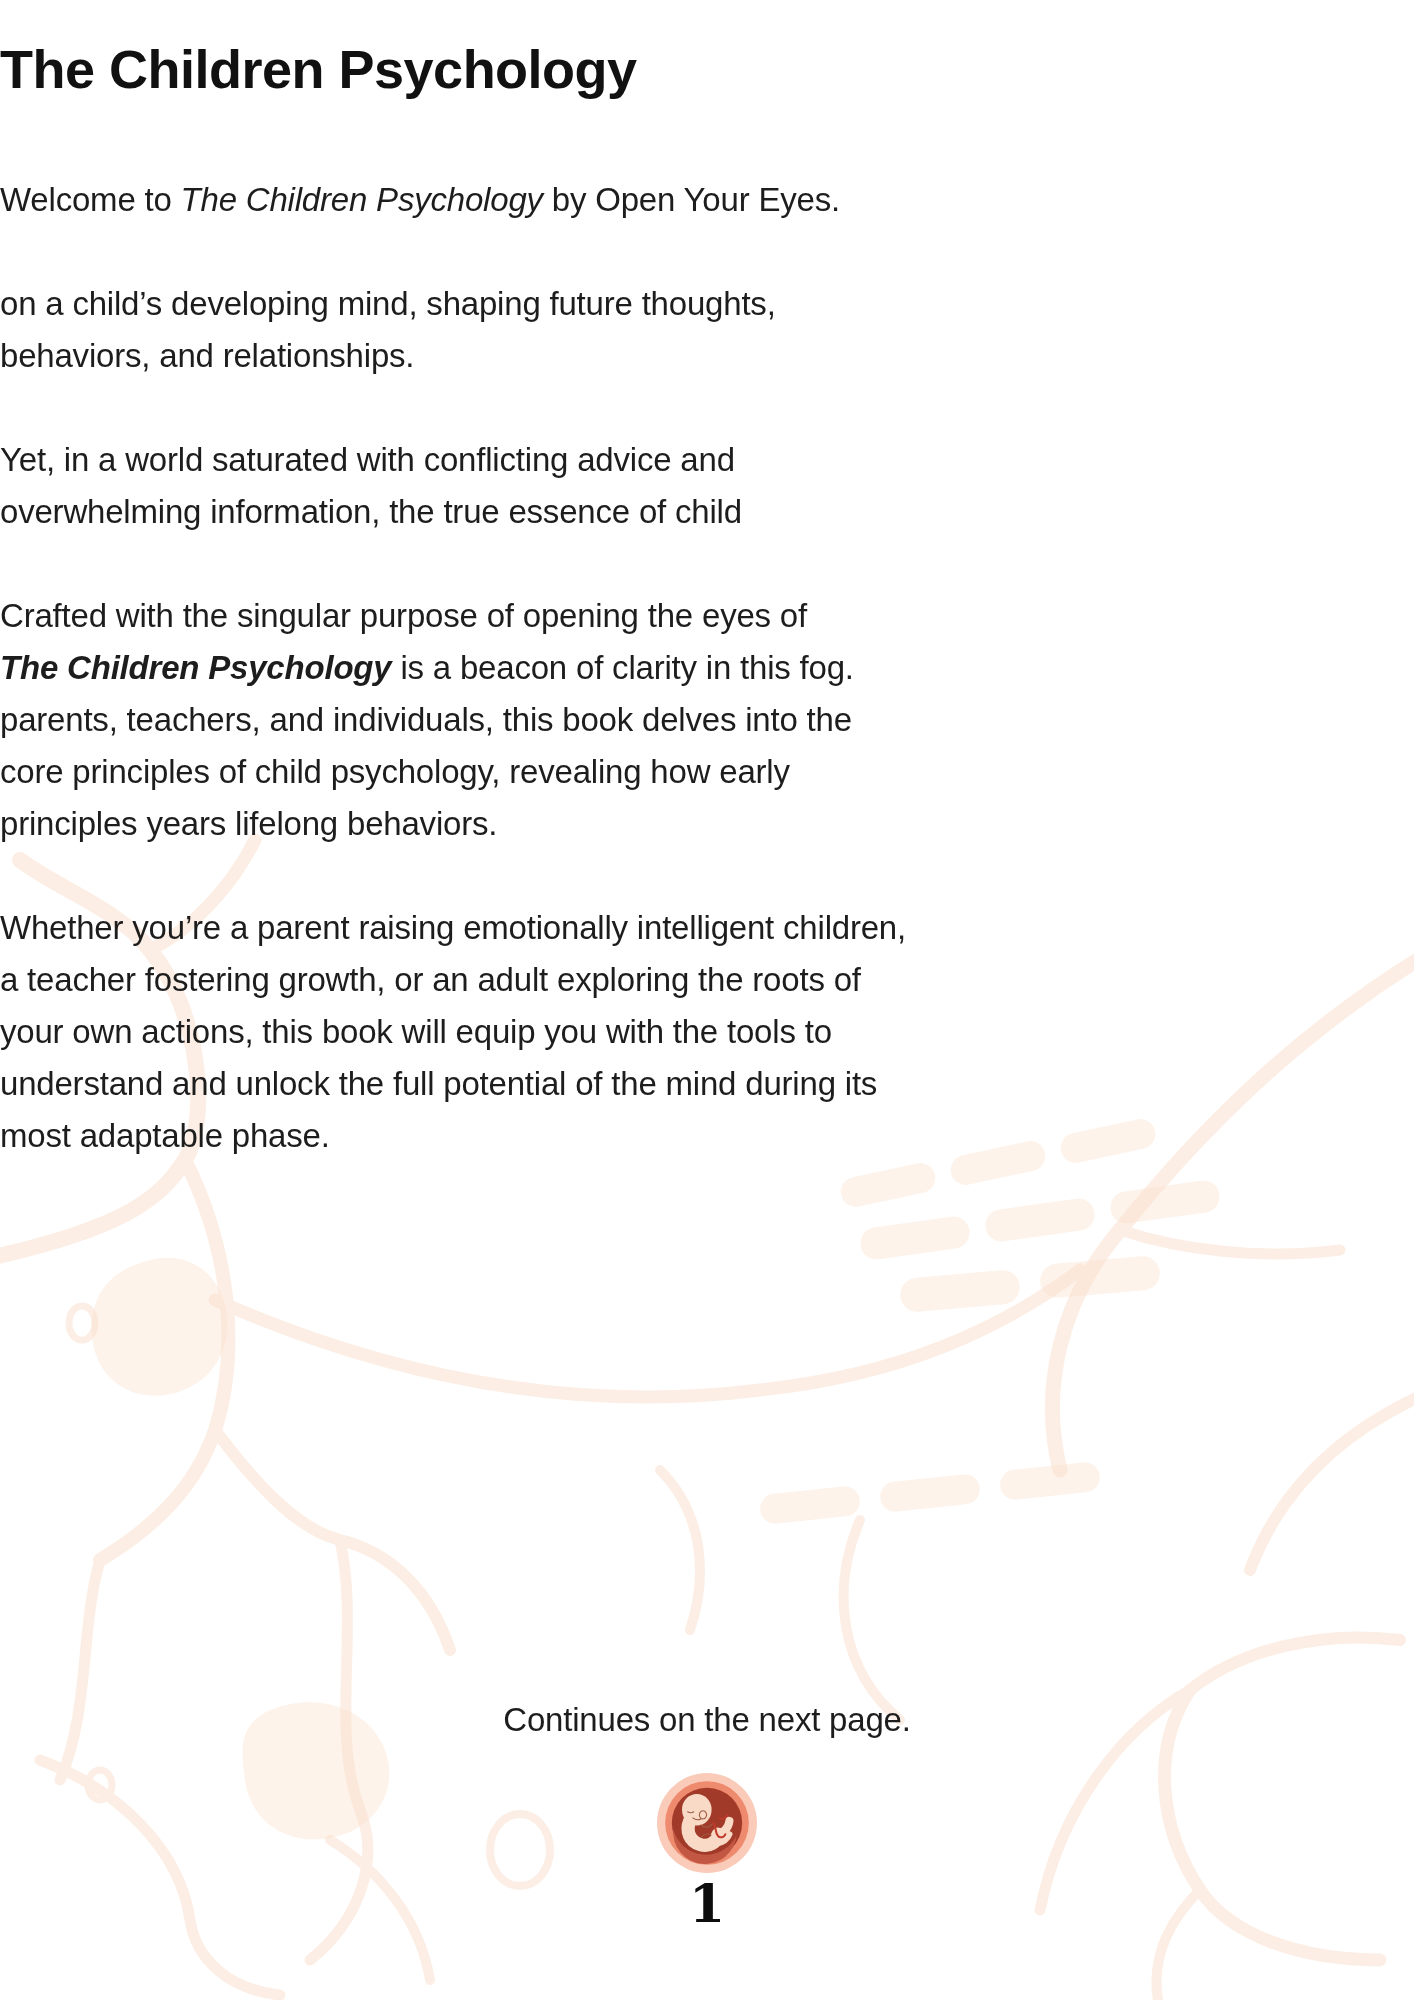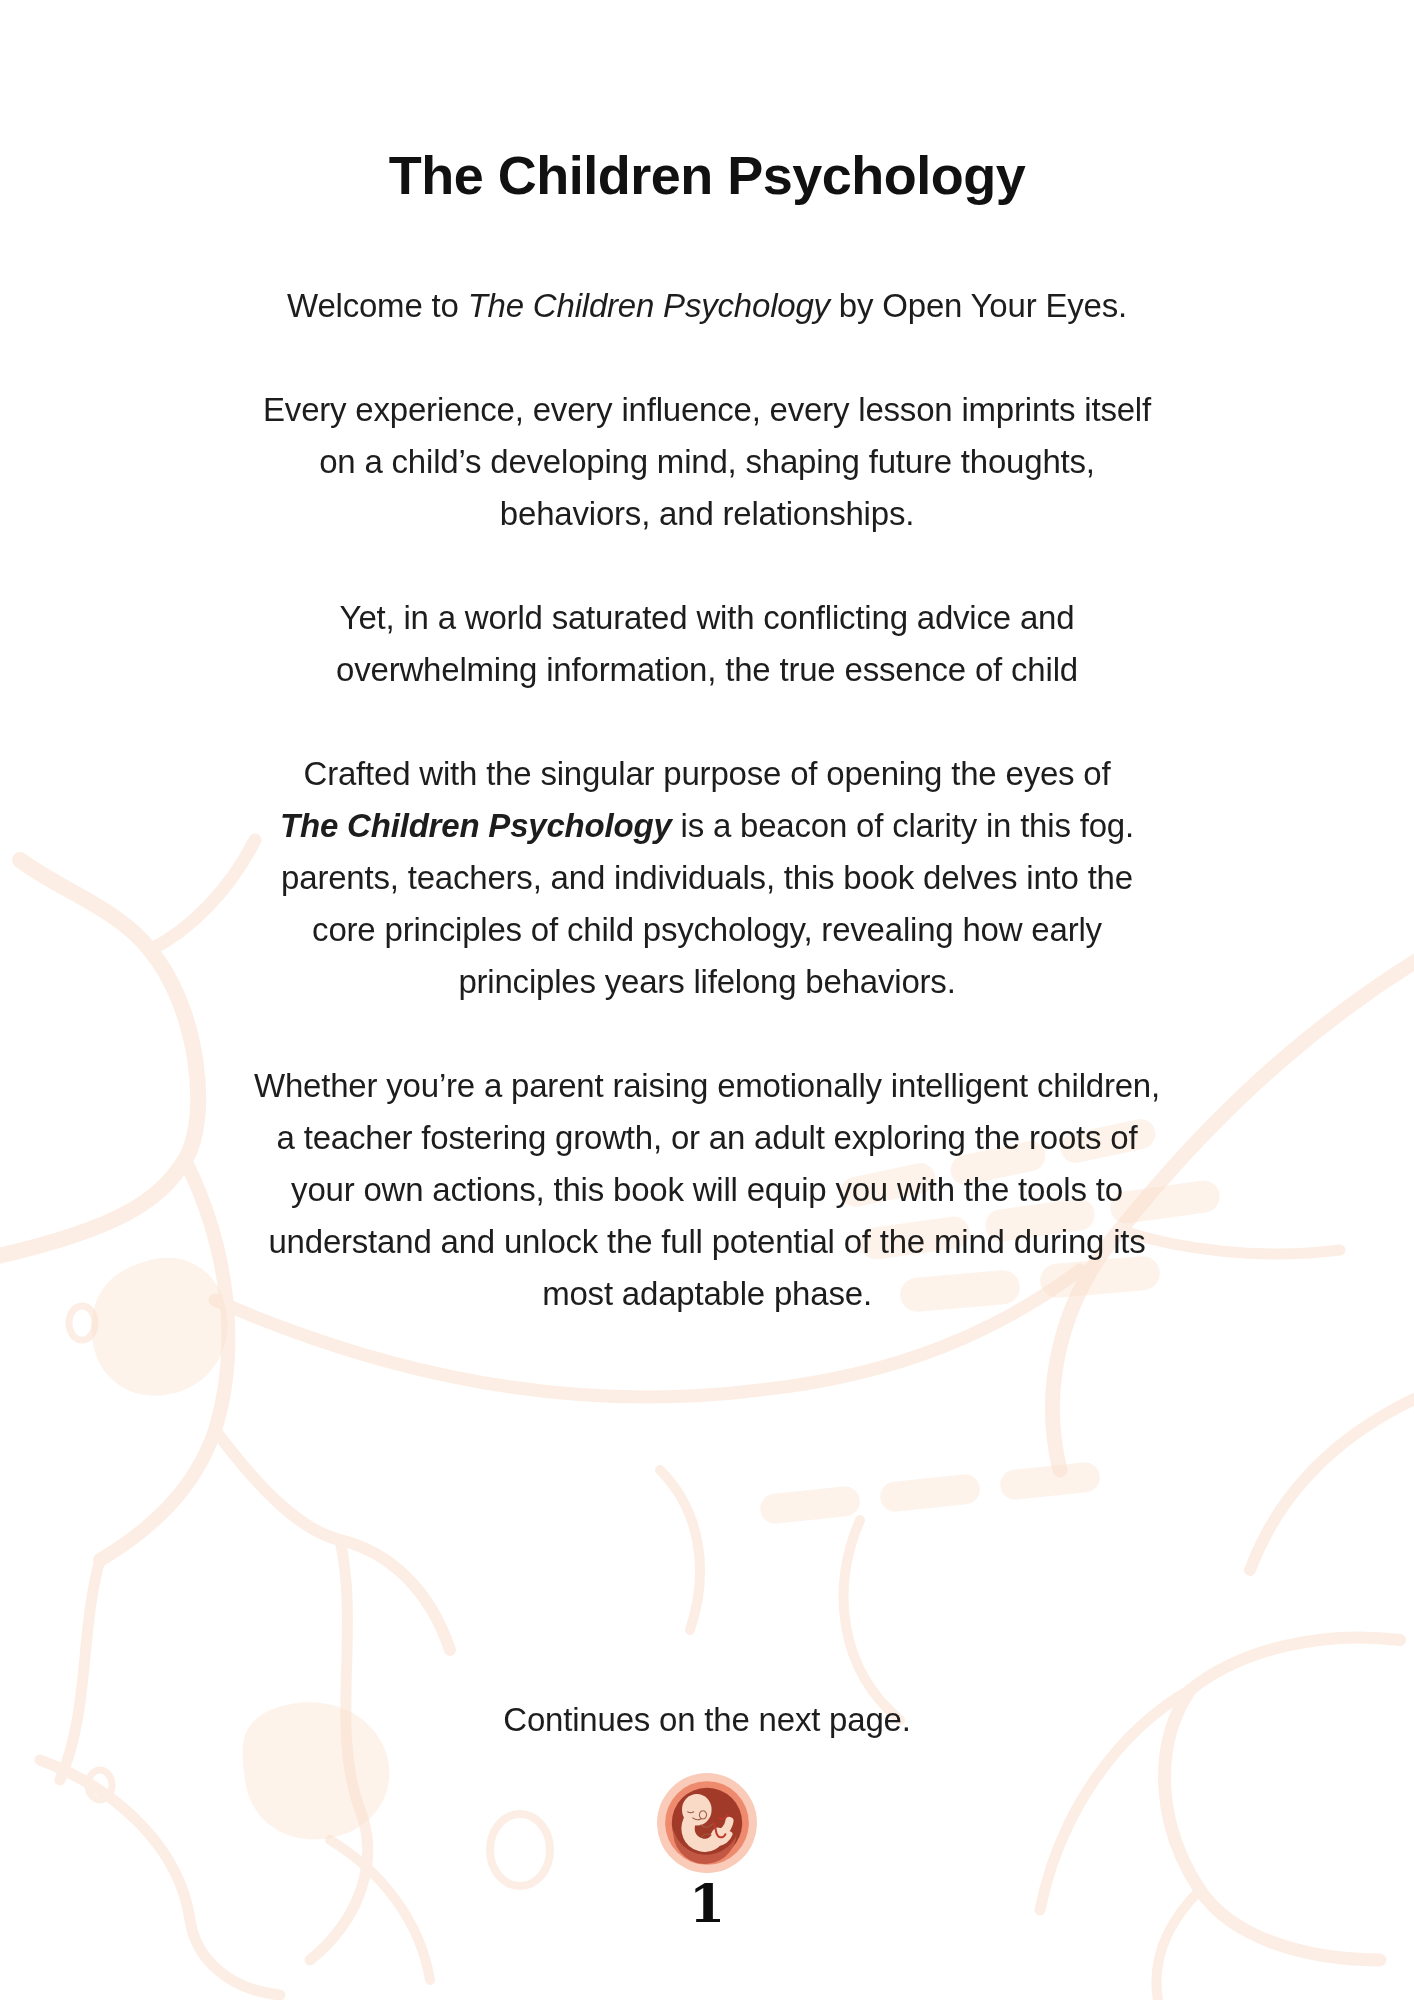--- a/index.html
+++ b/index.html
@@ -13,23 +13,22 @@
     color:#1d1d1d;
   }
   .watermark{
     position:absolute;left:0;top:830px;
     width:1414px;height:1170px;
     pointer-events:none;
     z-index:0;
   }
   .content{
     position:relative;z-index:1;
-    padding-top:100px;
-    text-align:center;
-    margin-top:47px;
+    padding-top:41px;
+    text-align:left;
   }
   h1.title{
     margin:0 0 77px 0;
     font-size:54px;line-height:56px;
     font-weight:700;color:#111111;
     letter-spacing:-0.5px;
   }
   .para{
     margin:0 0 52px 0;
     font-size:33px;line-height:52px;
@@ -108,21 +107,20 @@
     </g>
   </svg>
 
   <div class="content">
     <h1 class="title">The Children Psychology</h1>
     <div>
         <p class="para">
           <span class="line"><span>Welcome to </span><span class="i">The Children Psychology</span><span> by </span><span class="b">Open Your Eyes</span><span>.</span></span>
         </p>
         <p class="para">
-          <span class="line"><span>Every experience, every influence, every lesson imprints itself</span></span>
           <span class="line"><span>on a child’s developing mind, shaping future </span><span class="b">thoughts</span><span>,</span></span>
           <span class="line"><span class="b">behaviors</span><span>, and </span><span class="b">relationships</span><span>.</span></span>
         </p>
         <p class="para">
           <span class="line"><span>Yet, in a world saturated with conflicting advice and</span></span>
           <span class="line"><span>overwhelming information, the true essence of child</span></span>
         </p>
         <p class="para">
           <span class="line"><span>Crafted with the singular purpose of opening the eyes of</span></span>
           <span class="line"><span class="bi">The Children Psychology</span><span> is a beacon of clarity in this fog.</span></span>

